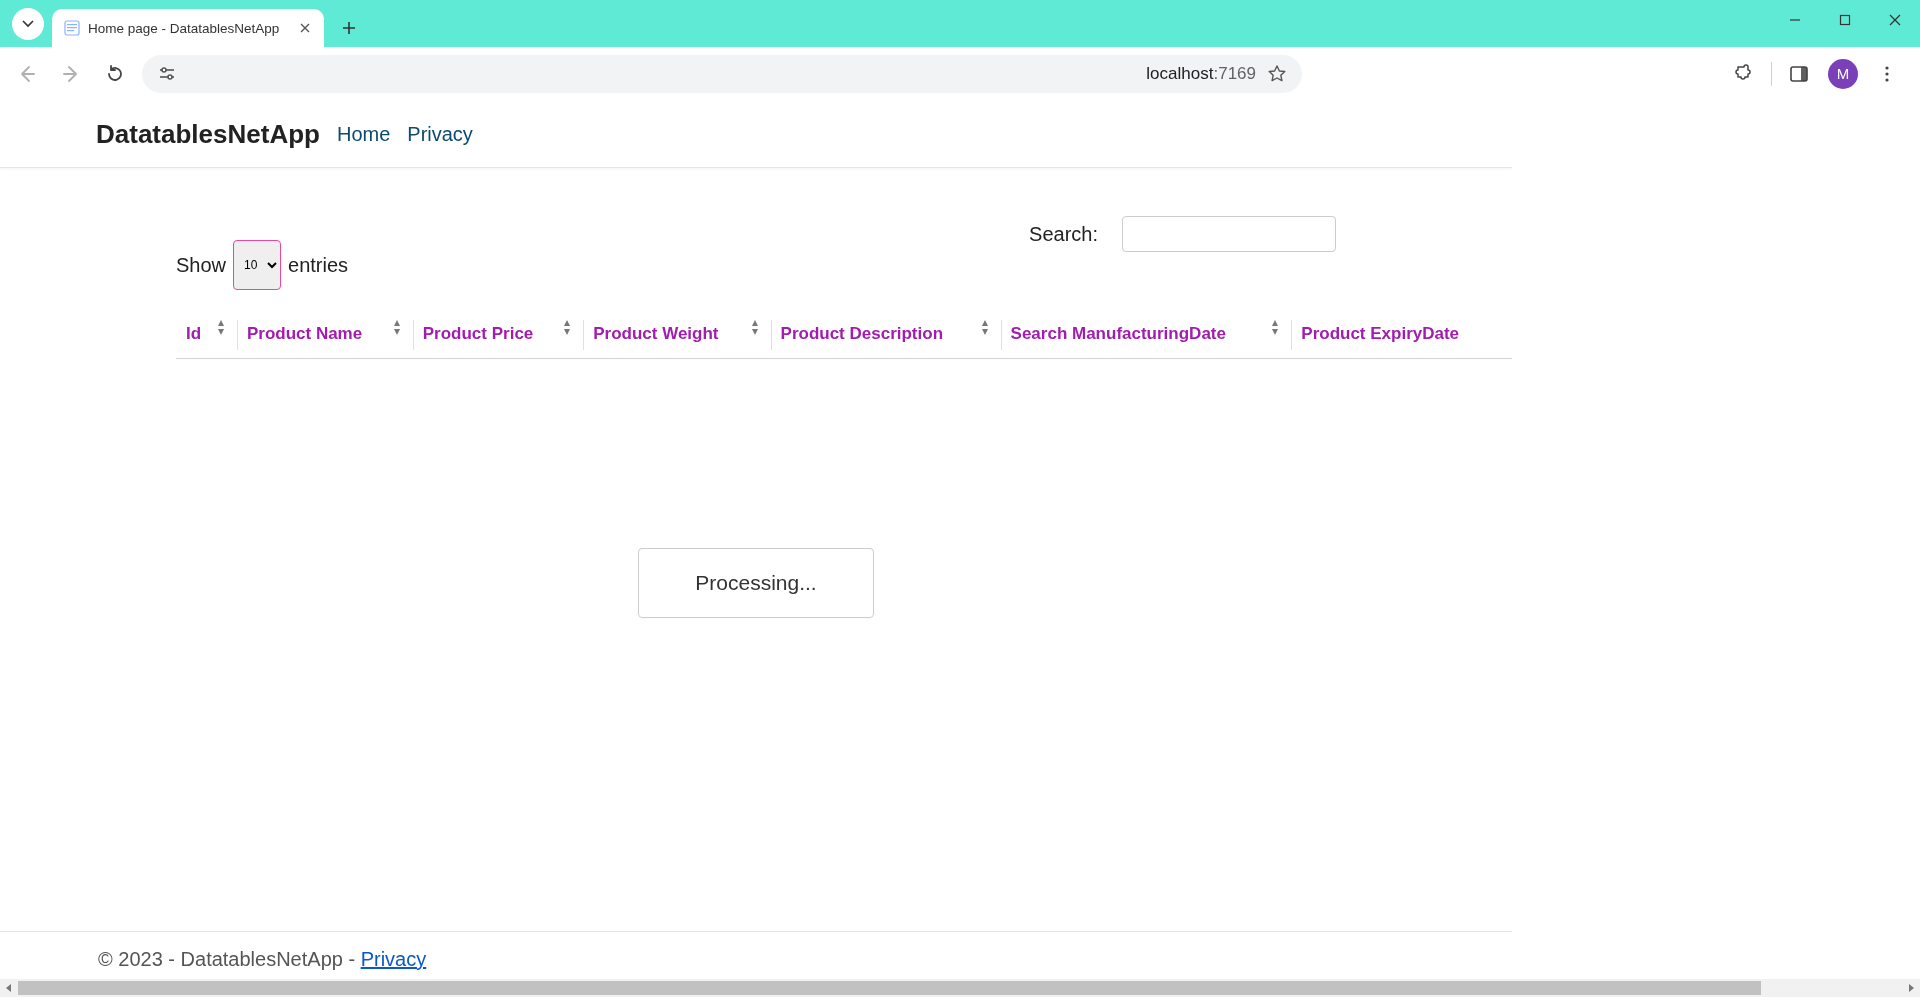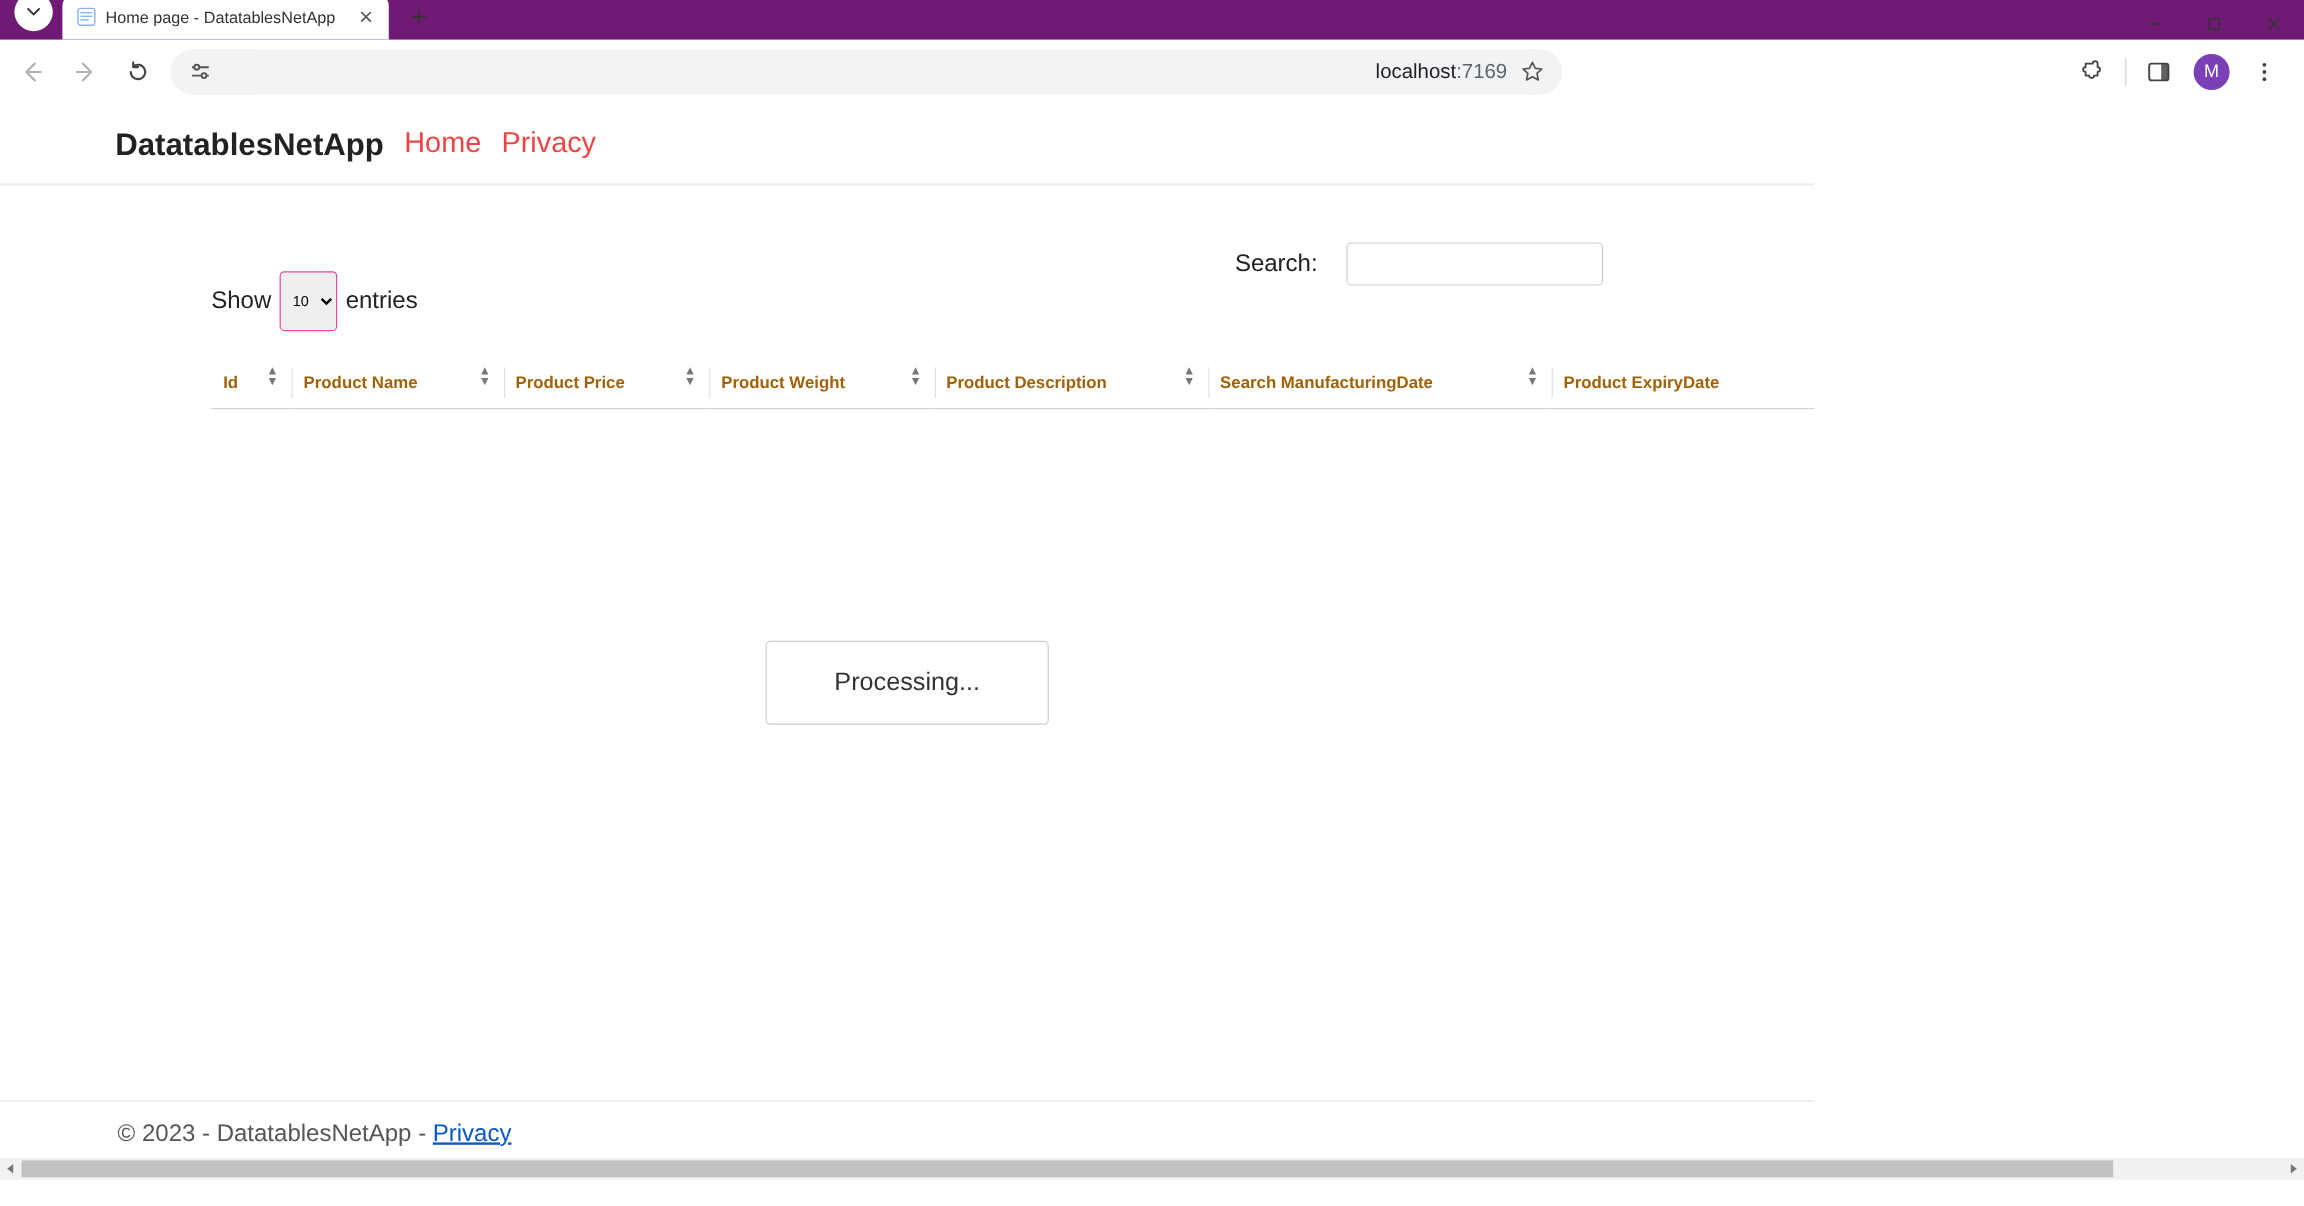--- a/index.html
+++ b/index.html
@@ -1,18 +1,18 @@
 <!DOCTYPE html>
 <html><head>
 <meta charset="utf-8">
 <style>
   * { box-sizing: border-box; margin: 0; padding: 0; }
   html, body { width:1920px; height:1005px; font-family:"Segoe UI",Arial,sans-serif; overflow:hidden; background:#fff;}
   
-  .chrome-top { height:33px; background:#701a75; display:flex; align-items:flex-end; padding-left:8px; position:relative;}
+  .chrome-top { height:47px; background:#5eead4; display:flex; align-items:flex-end; padding-left:8px; position:relative;}
   .tab-dropdown { width:32px; height:32px; border-radius:50%; background:#fff; margin:0 8px 7px 4px; display:flex; align-items:center; justify-content:center; cursor:pointer;}
   .tab { background:#fff; height:38px; width:272px; border-radius:10px 10px 0 0; display:flex; align-items:center; padding:0 10px 0 12px; gap:8px; font-size:14px; color:#333; position:relative;}
   .tab .favicon{ width:16px; height:16px; display:flex; align-items:center; justify-content:center;}
   .tab .title{ flex:1; white-space:nowrap; overflow:hidden; text-overflow:ellipsis; font-size:13.5px;}
   .tab .close-x{ width:18px; height:18px; display:flex; align-items:center; justify-content:center; border-radius:50%; cursor:pointer; font-size:14px; color:#444;}
   .new-tab { width:30px; height:30px; margin:0 0 4px 10px; display:flex; align-items:center; justify-content:center; border-radius:50%; cursor:pointer; color:#333; font-size:18px;}
   .win-controls { position:absolute; right:0; top:0; height:47px; display:flex;}
   .win-controls div{ width:50px; height:40px; display:flex; align-items:center; justify-content:center; color:#333; cursor:pointer;}
   .addr-bar { height:54px; background:#fff; border-bottom:1px solid #fff; display:flex; align-items:center; padding:0 10px; gap:10px;text-align:right;}
   .addr-bar .navbtn{ width:34px; height:34px; display:flex; align-items:center; justify-content:center; border-radius:50%; cursor:pointer;}
@@ -25,29 +25,29 @@
   .omnibox .star{ width:22px; height:22px; display:flex; align-items:center; justify-content:center; cursor:pointer;}
   .right-icons{ display:flex; align-items:center; gap:10px; margin-left:auto; padding-right:6px;}
   .right-icons .ico{ width:34px; height:34px; display:flex; align-items:center; justify-content:center; cursor:pointer;}
   .right-icons .sep{ width:1px; height:24px; background:#d0d0d0;}
   .avatar{ width:30px; height:30px; border-radius:50%; background:#7b3fb8; color:#fff; display:flex; align-items:center; justify-content:center; font-size:15px; font-weight:500;}
   
   .viewport{ width:1920px; position:relative;}
   .page{ width:1512px; height:896px; position:relative; overflow:hidden;}
   .site-nav{ height:67px; border-bottom:1px solid #e5e5e5; box-shadow:0 2px 2px rgba(0,0,0,0.03); display:flex; align-items:center; padding:0 96px; gap:17px;}
   .brand{ font-size:26px; font-weight:600; color:#222;}
-  .site-nav a.navlink{ font-size:24px; color:#ef4444; text-decoration:none; cursor:pointer;}
+  .site-nav a.navlink{ font-size:20px; color:#0c4a6e; text-decoration:none; cursor:pointer;}
   .content{ padding:48px 176px 0 176px; position:relative;}
   .length-ctrl{ display:flex; align-items:center; gap:7px; font-size:20px; color:#222;margin-top:24px;}
   .length-ctrl select{ font-size:12px; padding:16px 6px; border:1px solid #ec4899; border-radius:4px;}
   .search-ctrl{ position:absolute; top:48px; right:176px; display:flex; align-items:center; gap:24px; font-size:20px; color:#222;}
   .search-ctrl input{ width:214px; height:36px; border:1px solid #ccc; border-radius:4px; padding:0 8px; font-size:17px;}
   .table-wrap{ margin-top:22px; overflow-x:visible;}
   table.dt{ border-collapse:separate; border-spacing:0; width:auto; min-width:1340px;}
-  table.dt thead th{ text-align:left; font-weight:700; font-size:14px; color:#a16207; padding:12px 28px 14px 10px; border-bottom:1px solid #d3d3d3; position:relative; white-space:nowrap; cursor:pointer;}
+  table.dt thead th{ text-align:left; font-weight:700; font-size:17px; color:#a21caf; padding:12px 28px 14px 10px; border-bottom:1px solid #d3d3d3; position:relative; white-space:nowrap; cursor:pointer;}
   table.dt thead th:not(:first-child)::before{ content:""; position:absolute; left:0; top:8px; bottom:8px; width:1px; background:#e0e0e0;}
   .sort-ico{ position:absolute; right:6px; top:8px; width:16px; height:18px;}
   .sort-ico::before, .sort-ico::after{ content:""; position:absolute; left:3px; width:0; height:0; border-left:3px solid transparent; border-right:3px solid transparent;}
   .sort-ico::before{ top:0; border-bottom:6px solid #777;}  
   .sort-ico::after{ top:9px; border-top:6px solid #777;}
   .processing-box{ position:absolute; left:50%; top:380px; transform:translateX(-50%); min-width:236px; padding:22px 40px; border:1px solid #ccc; border-radius:4px; background:#fff; font-size:21px; color:#333; text-align:center;}
   .footer{ position:absolute; bottom:26px; left:0; right:0; border-top:1px solid #e5e5e5; padding:16px 98px 0 98px; font-size:20px; color:#555;}
   .footer a{ color:#0a58ca; text-decoration:underline;}
   
   .hscroll{ position:absolute; left:0; right:0; bottom:0; height:18px; background:#f1f1f1;}

